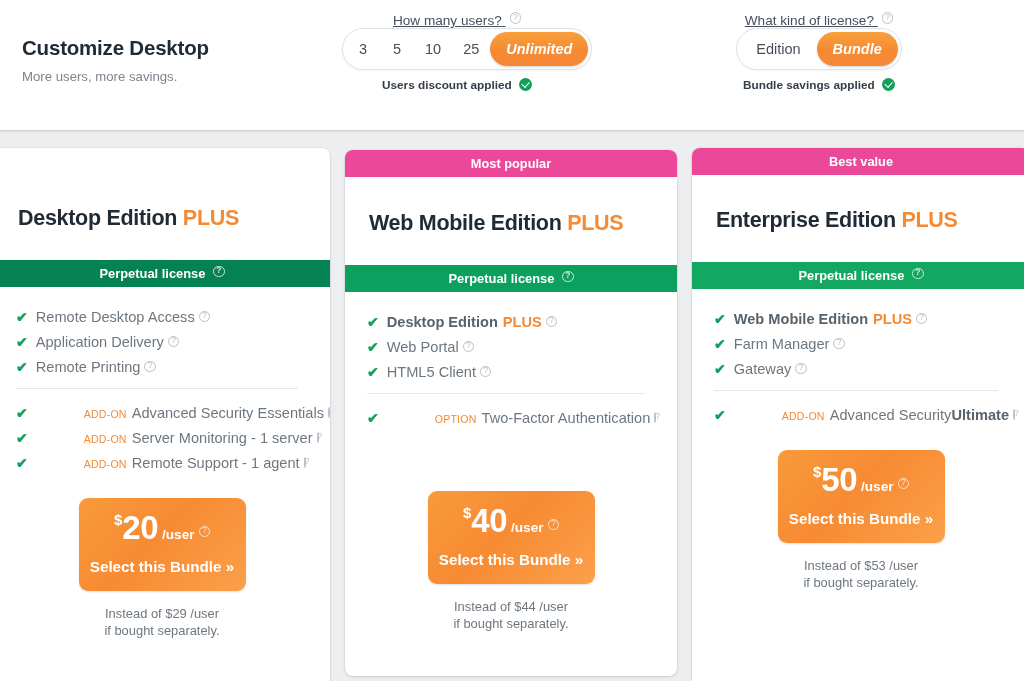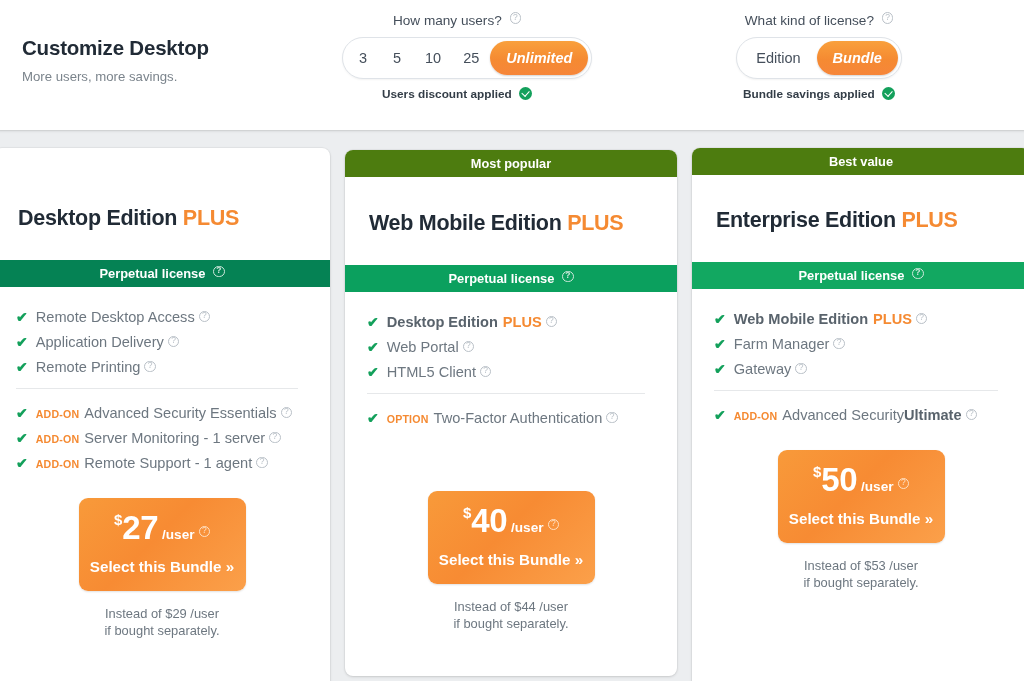--- a/index.html
+++ b/index.html
@@ -31,22 +31,23 @@
   .hdr-sub {
     position: absolute; left: 30px; top: 79px;
     font-size: 13.2px; color: #7b848c;
   }
 
   .selector-group { position: absolute; text-align: center; }
   .selector-group.users   { left: 350px; top: 22px; width: 230px; }
   .selector-group.license { left: 712px; top: 22px; width: 230px; }
 
   .sel-question {
-    font-size: 13.6px; color: #454f5b; margin-bottom: 9px;
+    font-size: 13.6px; color: #454f5b; 
     white-space: nowrap;
+    text-decoration: underline;
   }
   .pill-wrap {
     display: inline-flex; align-items: center;
     background: #fff; border: 1px solid #dfe3e8;
     border-radius: 24px; height: 42px;
     padding: 3px; box-shadow: 0 1px 2px rgba(0,0,0,.05);
   }
   .pill-opt {
     display: flex; align-items: center; justify-content: center;
     height: 34px; min-width: 34px; padding: 0 11px;
@@ -96,21 +97,21 @@
     border-radius: 8px;
     box-shadow: 0 1px 3px rgba(0,0,0,.13), 0 0 0 1px rgba(0,0,0,.03);
     overflow: hidden;
   }
   .card.c1 { left: -6px;  top: 148px; width: 336px; height: 545px; }
   .card.c2 { left: 345px; top: 150px; width: 332px; height: 526px; }
   .card.c3 { left: 692px; top: 148px; width: 338px; height: 545px; }
 
   .ribbon {
     height: 27px; line-height: 27px; text-align: center;
-    background: #4d7c0f; color: #fff;
+    background: #ec4899; color: #fff;
     font-size: 12.8px; font-weight: bold;
   }
   .card-title {
     font-size: 21.5px; font-weight: bold; color: #212b36;
     padding: 0 0 0 24px; letter-spacing: -.3px; white-space: nowrap;
   }
   .c1 .card-title { padding-top: 58px; padding-bottom: 29px; }
   .c2 .card-title { padding-top: 34px; padding-bottom: 29px; }
   .c3 .card-title { padding-top: 33px; padding-bottom: 29px; }
   .plus { color: #f58a32; }
@@ -129,22 +130,22 @@
   .feat {
     display: flex; align-items: baseline;
     font-size: 14.6px; color: #6d7780;
     margin-bottom: 9px; white-space: nowrap;
   }
   .tick {
     color: #13a05b; font-weight: bold; font-size: 14px;
     margin-right: 8px; flex: 0 0 auto;
   }
   .tag {
-    color: #f58a32; font-size: 10.6px; font-weight: bold;
-    letter-spacing: .2px; margin-right: 5px; flex: 0 0 auto;
+    color: #f58a32; font-size: 10.6px; font-weight: normal;
+    letter-spacing: .2px; margin-right: 5px; flex: 0 0 auto; margin-left: 48px;
   }
   .feat.bold .feat-label { font-weight: bold; color: #59636c; }
   .feat .strong { font-weight: bold; color: #59636c; }
   .divider {
     height: 1px; background: #e6e8ea;
     margin: 13px 8px 16px 0;
   }
 
   
   .price-area { text-align: center; margin-top: auto; }
@@ -259,21 +260,21 @@
       <div class="feat">
         <span class="tick">✔</span>
         <span class="tag">ADD-ON</span>
         <span class="feat-label">Remote Support - 1 agent</span>
         <span class="info"></span>
       </div>
     </div>
     <div class="price-area">
       <div class="price-btn">
         <div class="price-line">
-          <span class="cur">$</span><span class="amount">27</span><span class="per">/user</span><span class="info"></span>
+          <span class="cur">$</span><span class="amount">20</span><span class="per">/user</span><span class="info"></span>
         </div>
         <div class="cta">Select this Bundle »</div>
       </div>
       <div class="instead">
         <div>Instead of $29 /user</div>
         <div>if bought separately.</div>
       </div>
     </div>
   </div>
 

